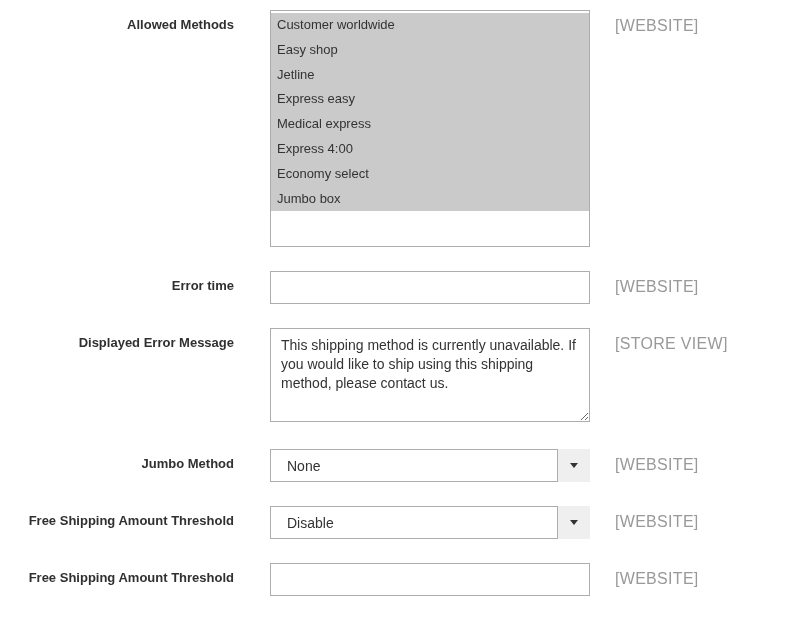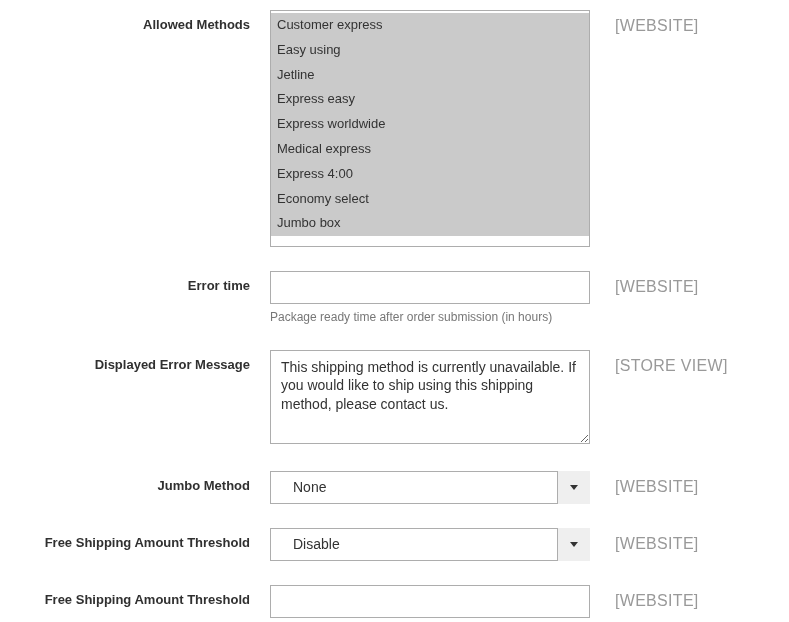--- a/index.html
+++ b/index.html
@@ -15,21 +15,21 @@
       padding: 10px 20px 20px 20px;
     }
     .form-row {
       display: flex;
       align-items: flex-start;
       margin-bottom: 24px;
     }
     .form-label {
       width: 250px;
       text-align: right;
-      padding-right: 20px;
+      padding-right: 36px;
       padding-top: 7px;
       font-weight: 600;
       color: #303030;
       flex-shrink: 0;
     }
     .form-control-wrap {
       width: 320px;
       flex-shrink: 0;
     }
     .form-scope {
@@ -75,21 +75,21 @@
       color: #333;
     }
     .select-wrap {
       position: relative;
       width: 100%;
     }
     .select-input {
       width: 100%;
       height: 33px;
       border: 1px solid #adadad;
-      padding: 6px 22px;
+      padding: 6px 16px;
       padding-right: 36px;
       font-size: 14px;
       font-family: inherit;
       background: #fff;
       appearance: none;
       -webkit-appearance: none;
       -moz-appearance: none;
       color: #333;
     }
     .select-arrow {
@@ -121,39 +121,37 @@
       line-height: 1.3;
     }
   </style>
 </head>
 <body>
 
 <div class="form-row">
   <div class="form-label">Allowed Methods</div>
   <div class="form-control-wrap">
     <div class="multiselect">
-      <div class="multiselect-option">Customer express</div>
-      <div class="multiselect-option">Easy using</div>
+      <div class="multiselect-option">Customer worldwide</div>
+      <div class="multiselect-option">Easy shop</div>
       <div class="multiselect-option">Jetline</div>
       <div class="multiselect-option">Express easy</div>
-      <div class="multiselect-option">Express worldwide</div>
       <div class="multiselect-option">Medical express</div>
       <div class="multiselect-option">Express 4:00</div>
       <div class="multiselect-option">Economy select</div>
       <div class="multiselect-option">Jumbo box</div>
     </div>
   </div>
   <div class="form-scope">[WEBSITE]</div>
 </div>
 
 <div class="form-row">
   <div class="form-label">Error time</div>
   <div class="form-control-wrap">
     <input type="text" class="text-input" value="" style="">
-    <div class="hint">Package ready time after order submission (in hours)</div>
   </div>
   <div class="form-scope">[WEBSITE]</div>
 </div>
 
 <div class="form-row">
   <div class="form-label">Displayed Error Message</div>
   <div class="form-control-wrap">
     <textarea class="textarea-input" style="">This shipping method is currently unavailable. If you would like to ship using this shipping method, please contact us.</textarea>
   </div>
   <div class="form-scope">[STORE VIEW]</div>

